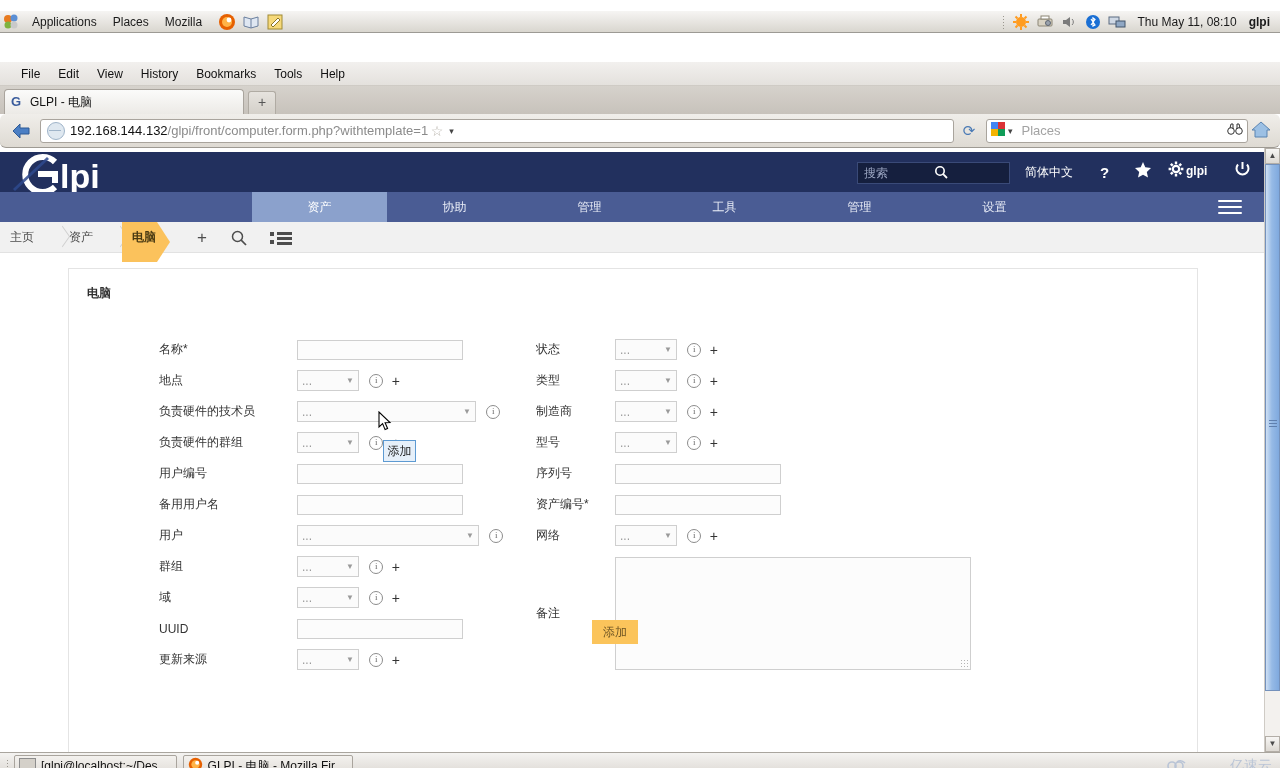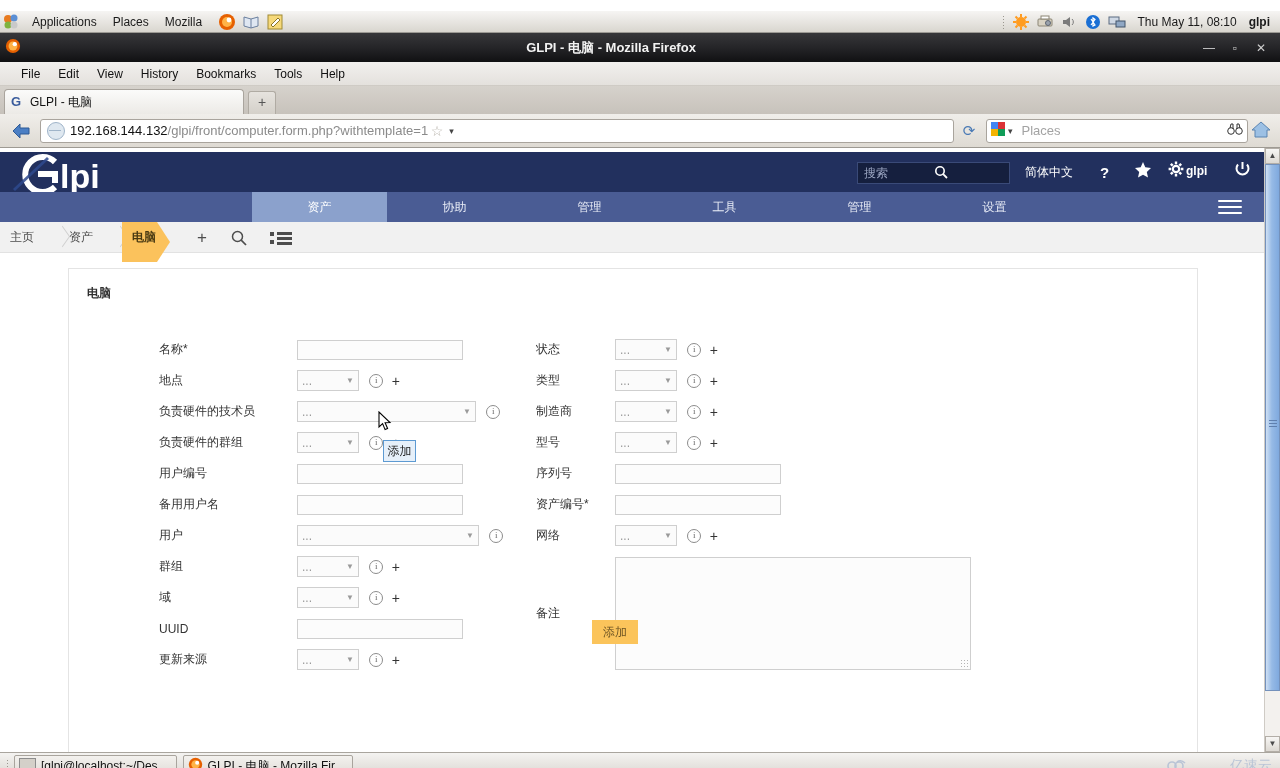--- a/index.html
+++ b/index.html
@@ -34,21 +34,21 @@
   .ff-tab{height:25px;width:240px;background:linear-gradient(to bottom,#fbfbfa,#eceae6);
       border:1px solid #a9a49d;border-bottom:none;border-radius:4px 4px 0 0;
       display:flex;align-items:center;padding:0 6px;box-sizing:border-box;}
   .ff-tab-favicon{width:14px;height:14px;margin-right:5px;font-weight:bold;color:#3a5c9c;font-size:13px;line-height:13px;}
   .ff-tab-title{font-size:12px;color:#111;white-space:nowrap;overflow:hidden;}
   .ff-newtab{width:26px;height:22px;margin-left:4px;background:linear-gradient(to bottom,#e6e3de,#d4d0c9);
       border:1px solid #b0aba3;border-bottom:none;border-radius:3px 3px 0 0;color:#555;
       text-align:center;line-height:20px;font-size:14px;}
   .ff-navbar{position:absolute;left:0;top:103px;width:1280px;height:34px;
       background:linear-gradient(to bottom,#f0eeea,#dedad3);border-bottom:1px solid #9e9a93;
-      box-sizing:border-box;display:flex;align-items:center;padding:0 6px;}
+      box-sizing:border-box;display:flex;align-items:center;padding:0 6px;border-radius:6px;}
   .ff-back{width:30px;height:26px;display:flex;align-items:center;justify-content:center;}
   .ff-url{flex:1;height:24px;background:#fff;border:1px solid #a9a49d;border-radius:3px;
       display:flex;align-items:center;padding:0 4px;margin:0 4px;box-sizing:border-box;}
   .ff-url-text{font-size:13px;color:#8b8b8b;white-space:nowrap;}
   .ff-url-text b{color:#111;font-weight:normal;}
   .ff-url-globe{width:16px;height:16px;border-radius:50%;border:1px solid #9fb4c9;background:#dfe8f0;margin:0 5px 0 2px;position:relative;}
   .ff-url-globe:after{content:"";position:absolute;left:1px;top:7px;width:12px;height:1px;background:#9fb4c9;}
   .ff-star{width:18px;text-align:center;color:#b8b3ab;font-size:14px;}
   .ff-caret{font-size:9px;color:#444;margin:0 3px;}
   .ff-reload{width:22px;text-align:center;color:#4a7ab5;font-size:15px;}
@@ -205,33 +205,20 @@
         <svg width="18" height="18" viewBox="0 0 18 18">
             <rect x="1" y="4" width="10" height="7" fill="#cfd8e4" stroke="#5b6b80"></rect>
             <rect x="8" y="8" width="9" height="6" fill="#8fa7c4" stroke="#42546b"></rect>
           </svg>
       </span>
       <span class="gp-clock">Thu May 11, 08:10</span>
       <span class="gp-user">glpi</span>
     </span>
   </div>
 
-  <div class="ff-title">
-    <span style="width:26px;text-align:center">
-      <svg width="16" height="16" viewBox="0 0 18 18">
-          <circle cx="9" cy="9" r="8" fill="#e66000"></circle>
-          <circle cx="9" cy="9" r="5" fill="#ffb347"></circle>
-          <circle cx="11" cy="7" r="2.4" fill="#fff"></circle>
-        </svg>
-    </span>
-    <span class="ff-title-text">GLPI - 电脑 - Mozilla Firefox</span>
-    <span class="ff-wbtn">—</span>
-    <span class="ff-wbtn">▫</span>
-    <span class="ff-wbtn" style="margin-right:6px">✕</span>
-  </div>
 
   <div class="ff-menubar">
     <span>File</span>
     <span>Edit</span>
     <span>View</span>
     <span>History</span>
     <span>Bookmarks</span>
     <span>Tools</span>
     <span>Help</span>
   </div>

